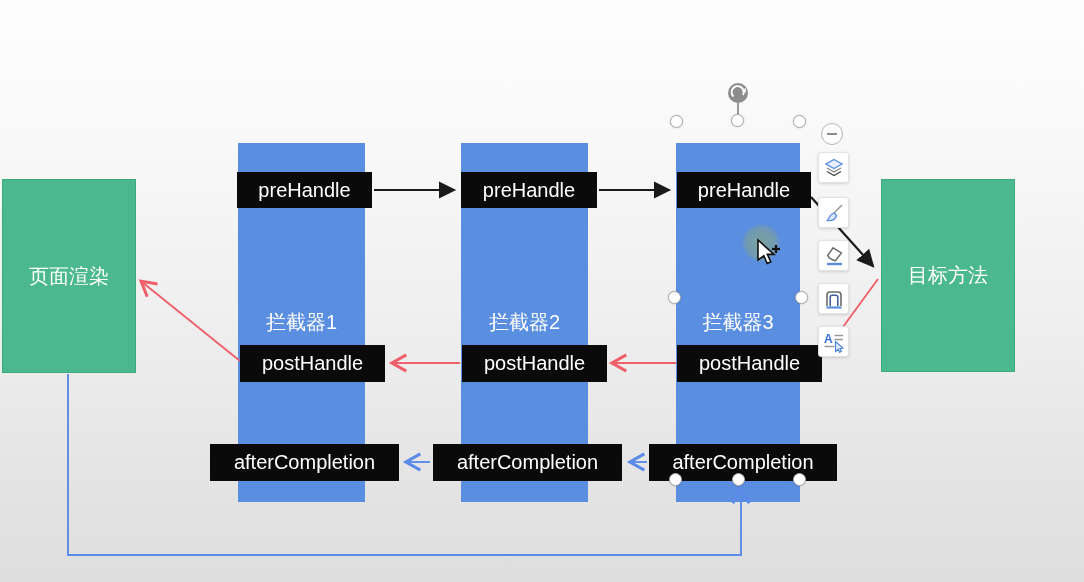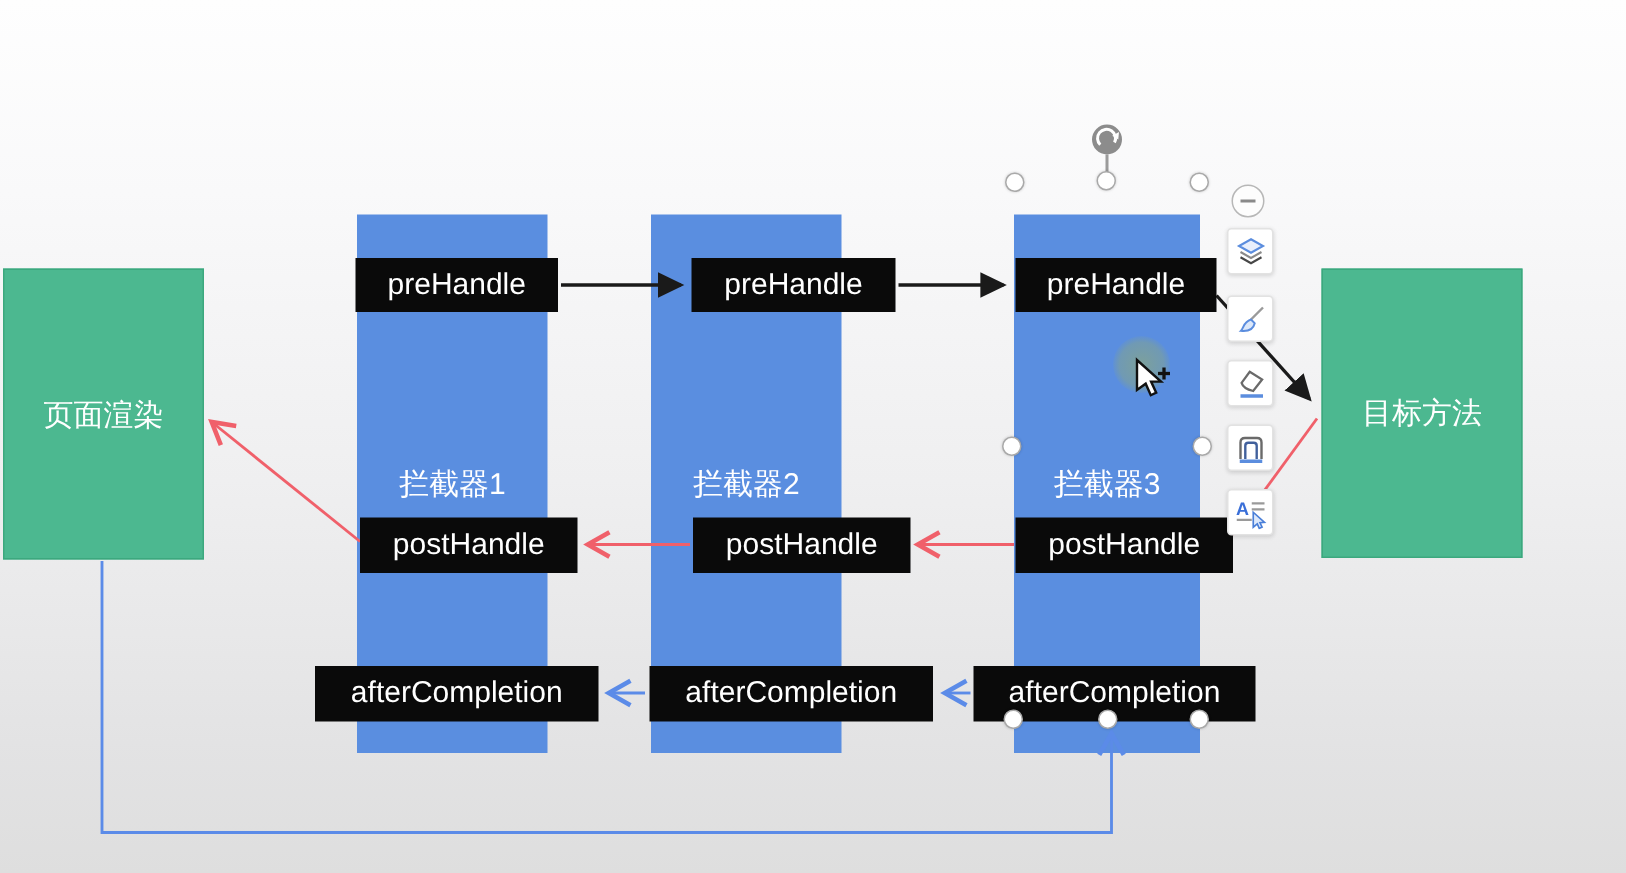--- a/index.html
+++ b/index.html
@@ -81,21 +81,21 @@
   <div class="endpoint" style="left:2px;top:179px;width:134px;height:194px;">
     <span>页面渲染</span>
   </div>
   <div class="endpoint" style="left:881px;top:179px;width:134px;height:193px;">
     <span>目标方法</span>
   </div>
 
   <div class="irect" style="left:238px;width:127px;">
     <span>拦截器1</span>
   </div>
-  <div class="irect" style="left:434px;width:127px;">
+  <div class="irect" style="left:461px;width:127px;">
     <span>拦截器2</span>
   </div>
   <div class="irect" style="left:676px;width:124px;">
     <span>拦截器3</span>
   </div>
 
   <div class="blabel" style="left:237px;top:172px;width:135px;height:36px;">preHandle</div>
   <div class="blabel" style="left:461px;top:172px;width:136px;height:36px;">preHandle</div>
   <div class="blabel" style="left:677px;top:172px;width:134px;height:36px;">preHandle</div>
 

